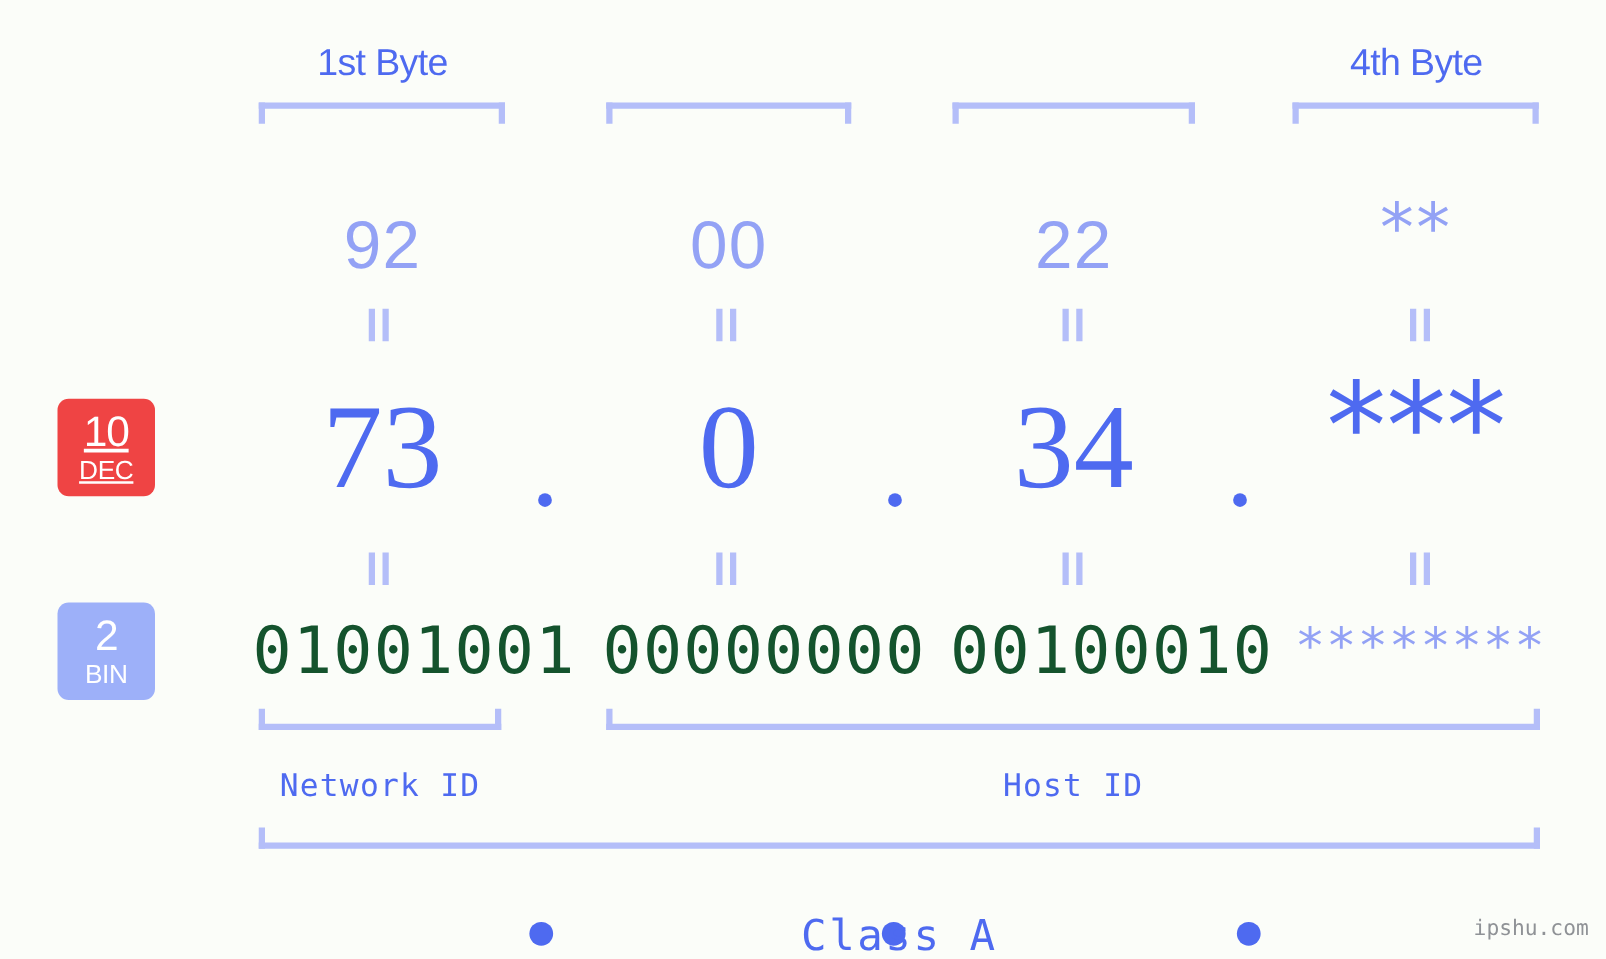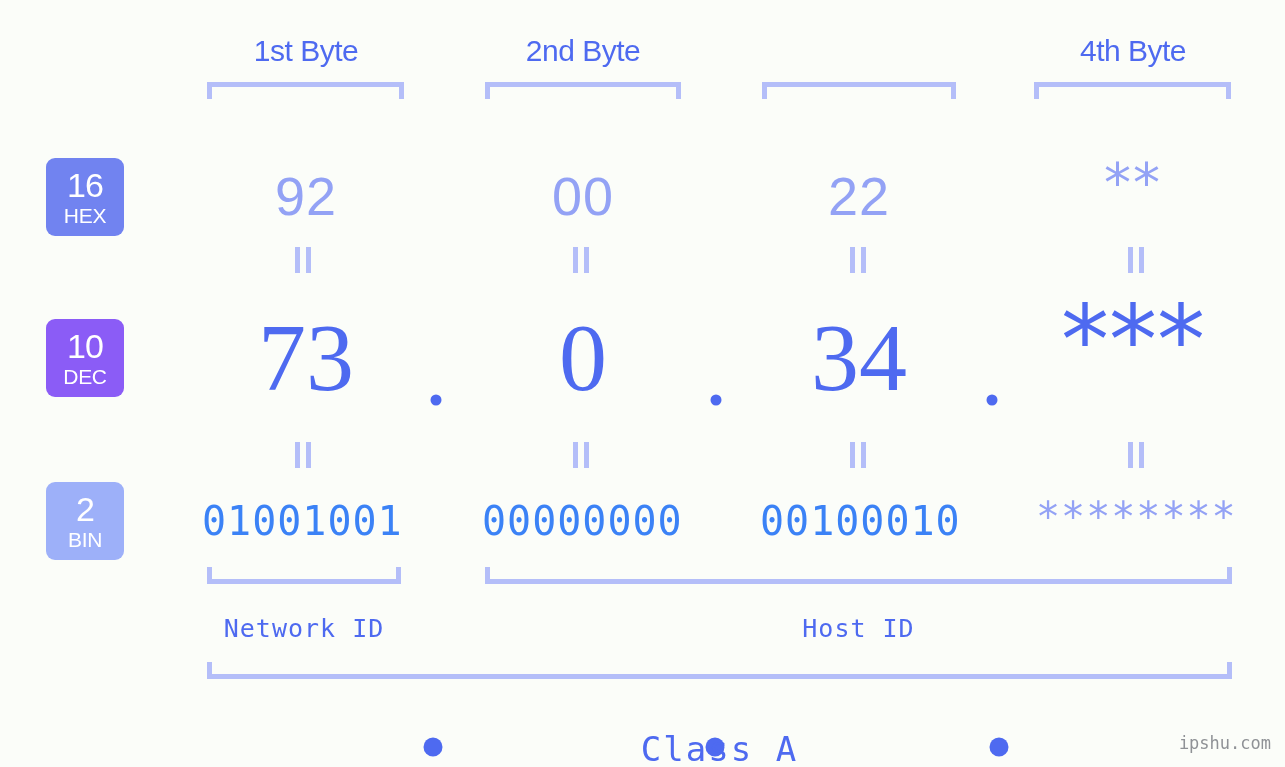--- a/index.html
+++ b/index.html
@@ -108,22 +108,22 @@
     letter-spacing: 0px;
   }
   .dec-star {
     font-family: "DejaVu Sans", sans-serif;
     font-size: 96px;
     color: #4e6af0;
     letter-spacing: 0px;
   }
   .bin-val {
     font-family: "DejaVu Sans Mono", monospace;
-    font-size: 40px;
-    color: #3b82f6;
+    font-size: 52px;
+    color: #14532d;
     letter-spacing: 1px;
   }
   .bin-star {
     font-family: "DejaVu Sans Mono", monospace;
     font-size: 40px;
     color: #93a2f5;
     letter-spacing: 1px;
   }
 
   
@@ -181,32 +181,27 @@
     color: #8f9296;
     letter-spacing: 0px;
   }
 </style>
 </head>
 <body>
 
 <div class="canvas">
 
   <div class="byte-header" style="left:206px; width:200px;">1st Byte</div>
-  <div class="byte-header" style="left:484px; width:198px;">2nd Byte</div>
   <div class="byte-header" style="left:1033px; width:200px;">4th Byte</div>
 
   <div class="bracket-top" style="left:207px; width:197px; top:82px;"></div>
   <div class="bracket-top" style="left:485px; width:196px; top:82px;"></div>
   <div class="bracket-top" style="left:762px; width:194px; top:82px;"></div>
   <div class="bracket-top" style="left:1034px; width:197px; top:82px;"></div>
 
-  <div class="base-badge" style="top:158px; background:#7183f0;">
-    <span class="num">16</span>
-    <span class="lbl">HEX</span>
-  </div>
 
   <div class="row-values" style="top:196px;">
     <div class="cell hex-val" style="left:206px; width:200px;">92</div>
     <div class="dot dot-sm" style="left:436px; top:204px;"></div>
     <div class="cell hex-val" style="left:484px; width:198px;">00</div>
     <div class="dot dot-sm" style="left:716px; top:204px;"></div>
     <div class="cell hex-val" style="left:761px; width:196px;">22</div>
     <div class="dot dot-sm" style="left:992px; top:204px;"></div>
     <div class="cell hex-star" style="left:1033px; width:200px; top:-14px;">**</div>
   </div>
@@ -221,21 +216,21 @@
   </div>
   <div class="equiv" style="left:858px; top:260px;">
     <span></span>
       <span></span>
   </div>
   <div class="equiv" style="left:1136px; top:260px;">
     <span></span>
       <span></span>
   </div>
 
-  <div class="base-badge" style="top:319px; background:#8b5cf6;">
+  <div class="base-badge" style="top:319px; background:#ef4444;text-decoration:underline;">
     <span class="num">10</span>
     <span class="lbl">DEC</span>
   </div>
 
   <div class="row-values" style="top:357px;">
     <div class="cell dec-val" style="left:206px; width:200px;">73</div>
     <div class="dot dot-lg" style="left:433px; top:390px;"></div>
     <div class="cell dec-val" style="left:484px; width:198px;">0</div>
     <div class="dot dot-lg" style="left:715px; top:390px;"></div>
     <div class="cell dec-val" style="left:761px; width:196px;">34</div>

